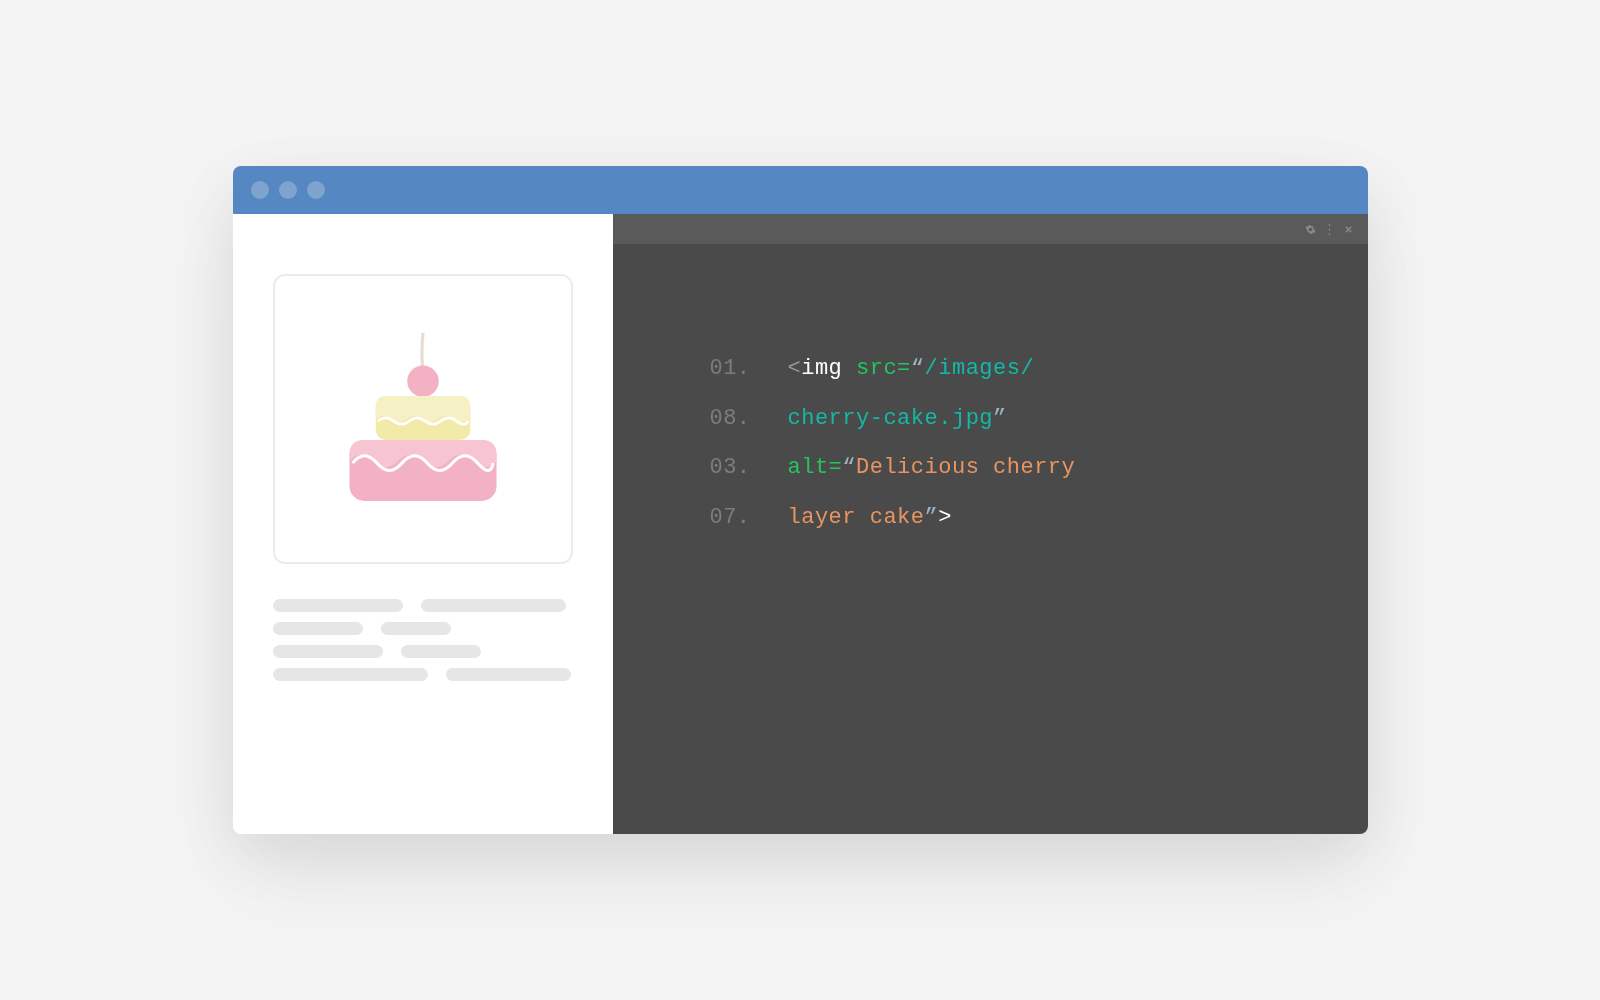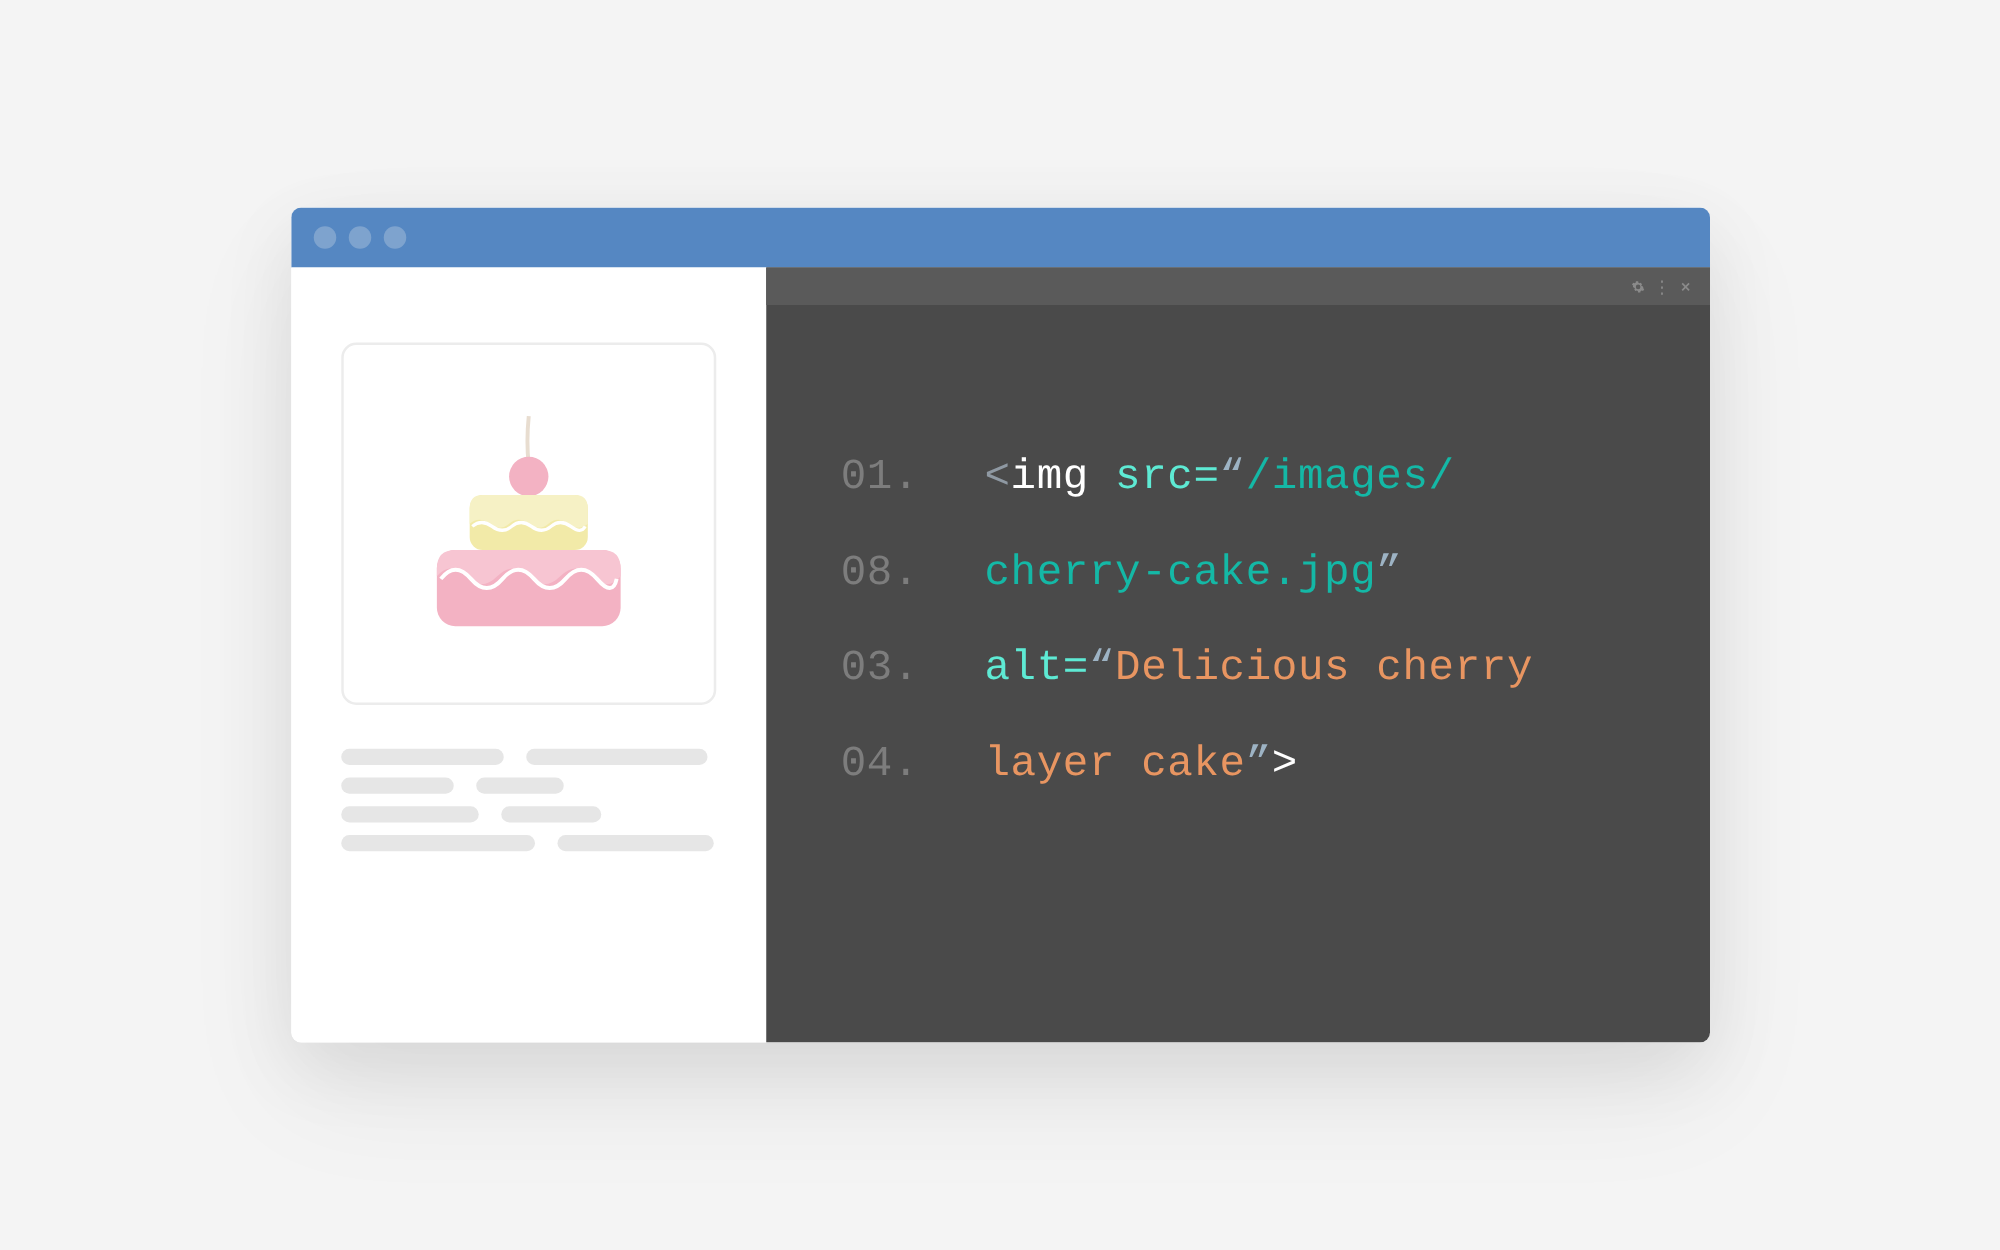--- a/index.html
+++ b/index.html
@@ -123,39 +123,40 @@
       height: 11px;
       display: inline-flex;
       align-items: center;
       justify-content: center;
     }
     
     .code-area {
       flex: 1;
       padding: 100px 60px 60px 60px;
       font-family: 'Courier New', Consolas, monospace;
-      font-size: 34px;
+      font-size: 22px;
       line-height: 2.25;
       letter-spacing: 0.5px;
+      text-align: center;
     }
     
     .code-line {
       display: flex;
       white-space: pre;
     }
     
     .line-num {
       color: #7d7d7d;
       width: 115px;
       flex-shrink: 0;
     }
     
     .tok-bracket { color: #8f99a3; }
     .tok-tag { color: #ffffff; }
-    .tok-attr { color: #5eead4; }
+    .tok-attr { color: #22c55e; }
     .tok-quote { color: #9db3c4; }
     .tok-string-yellow { color: #14b8a6; }
     .tok-string-orange { color: #e89561; }
     
     .gear-icon svg, .close-icon svg {
       width: 11px;
       height: 11px;
       fill: #8a8a8a;
     }
     
@@ -223,18 +224,18 @@
               <path d="M18 6L6 18M6 6l12 12" stroke="#8a8a8a" stroke-width="3" fill="none"></path>
             </svg>
         </span>
       </div>
 
       <div class="code-area" id="code-area">
 
       <div class="code-line"><span class="line-num">01.</span><span><span class="tok-bracket">&lt;</span><span class="tok-tag">img</span><span> </span><span class="tok-attr">src=</span><span class="tok-quote">“</span><span class="tok-string-yellow">/images/</span></span></div>
           <div class="code-line"><span class="line-num">08.</span><span><span class="tok-string-yellow">cherry-cake.jpg</span><span class="tok-quote">”</span></span></div>
           <div class="code-line"><span class="line-num">03.</span><span><span class="tok-attr">alt=</span><span class="tok-quote">“</span><span class="tok-string-orange">Delicious cherry</span></span></div>
-          <div class="code-line"><span class="line-num">04.</span><span><span class="tok-string-orange">layer cake</span><span class="tok-quote">”</span><span class="tok-tag">&gt;</span></span></div>
+          <div class="code-line"><span class="line-num">07.</span><span><span class="tok-string-orange">layer cake</span><span class="tok-quote">”</span><span class="tok-tag">&gt;</span></span></div>
         </div>
     </div>
 
   </div>
 </div>
 
 </body></html>

